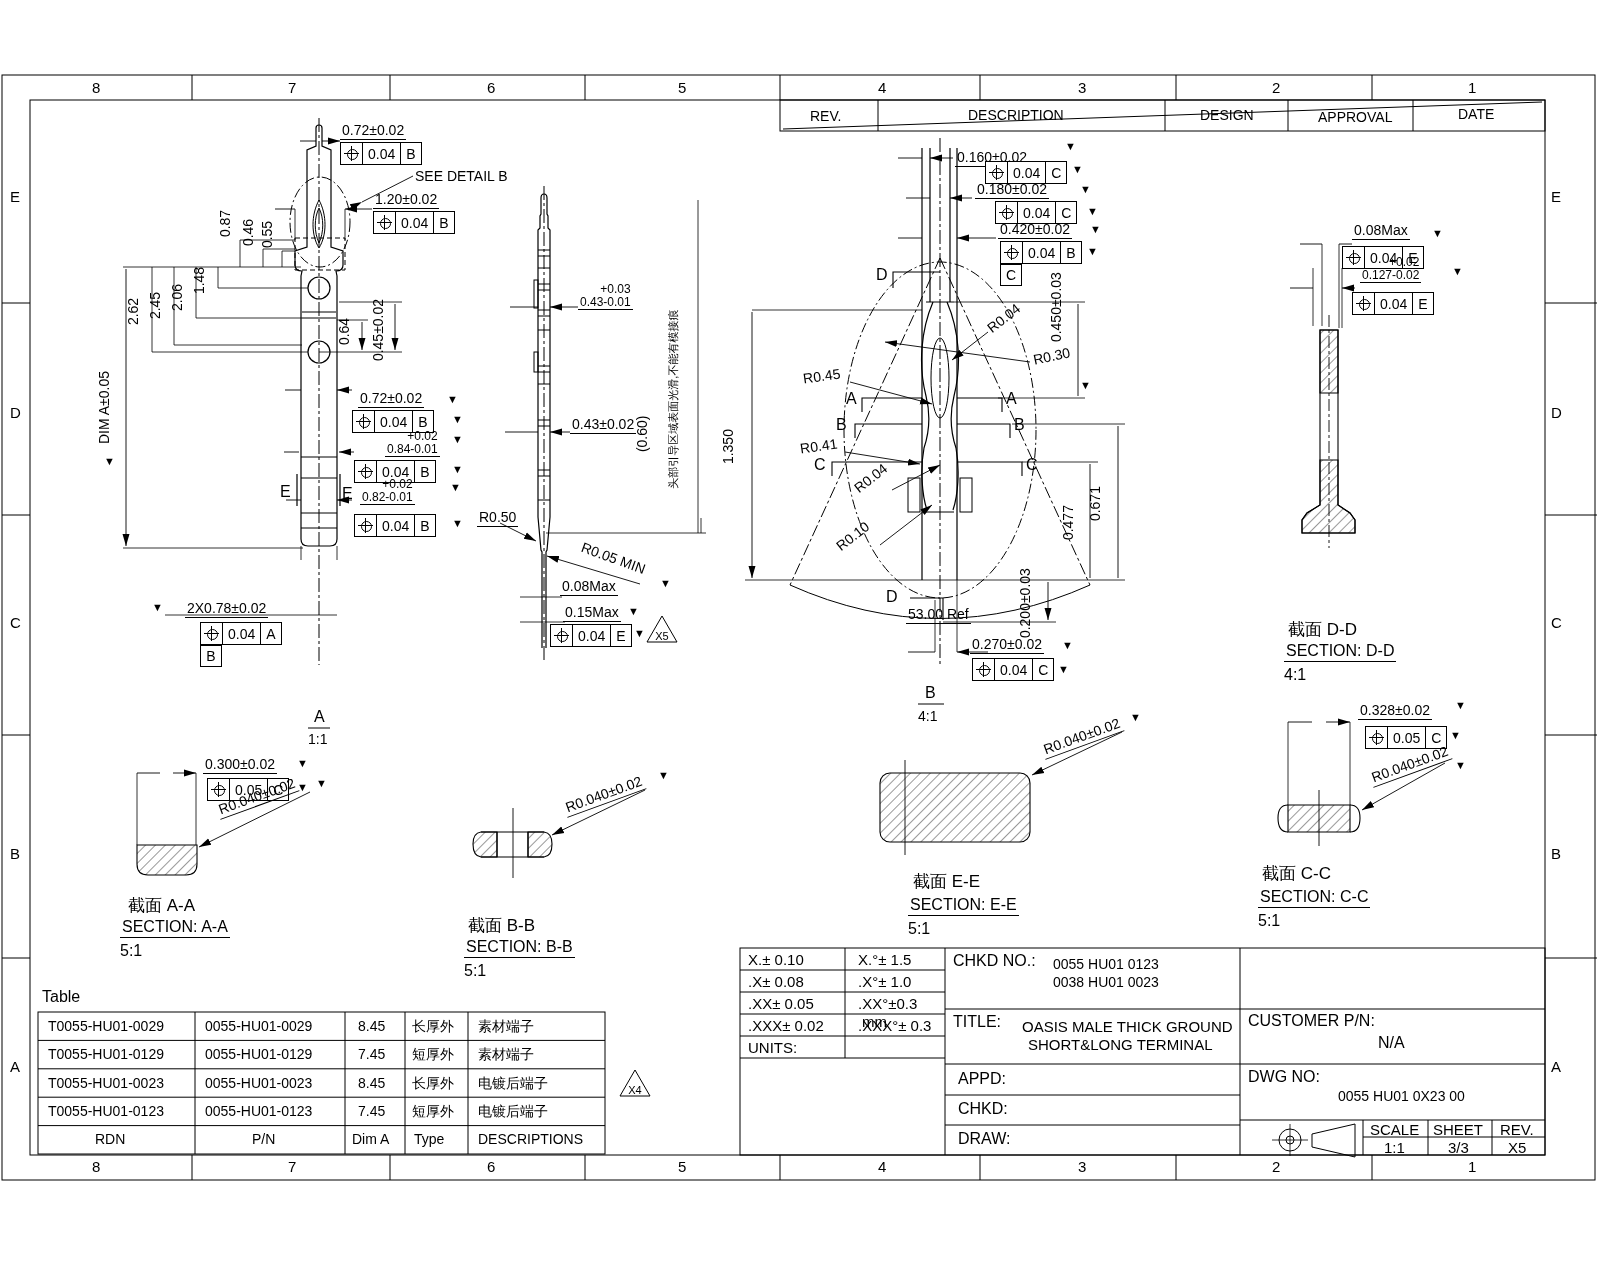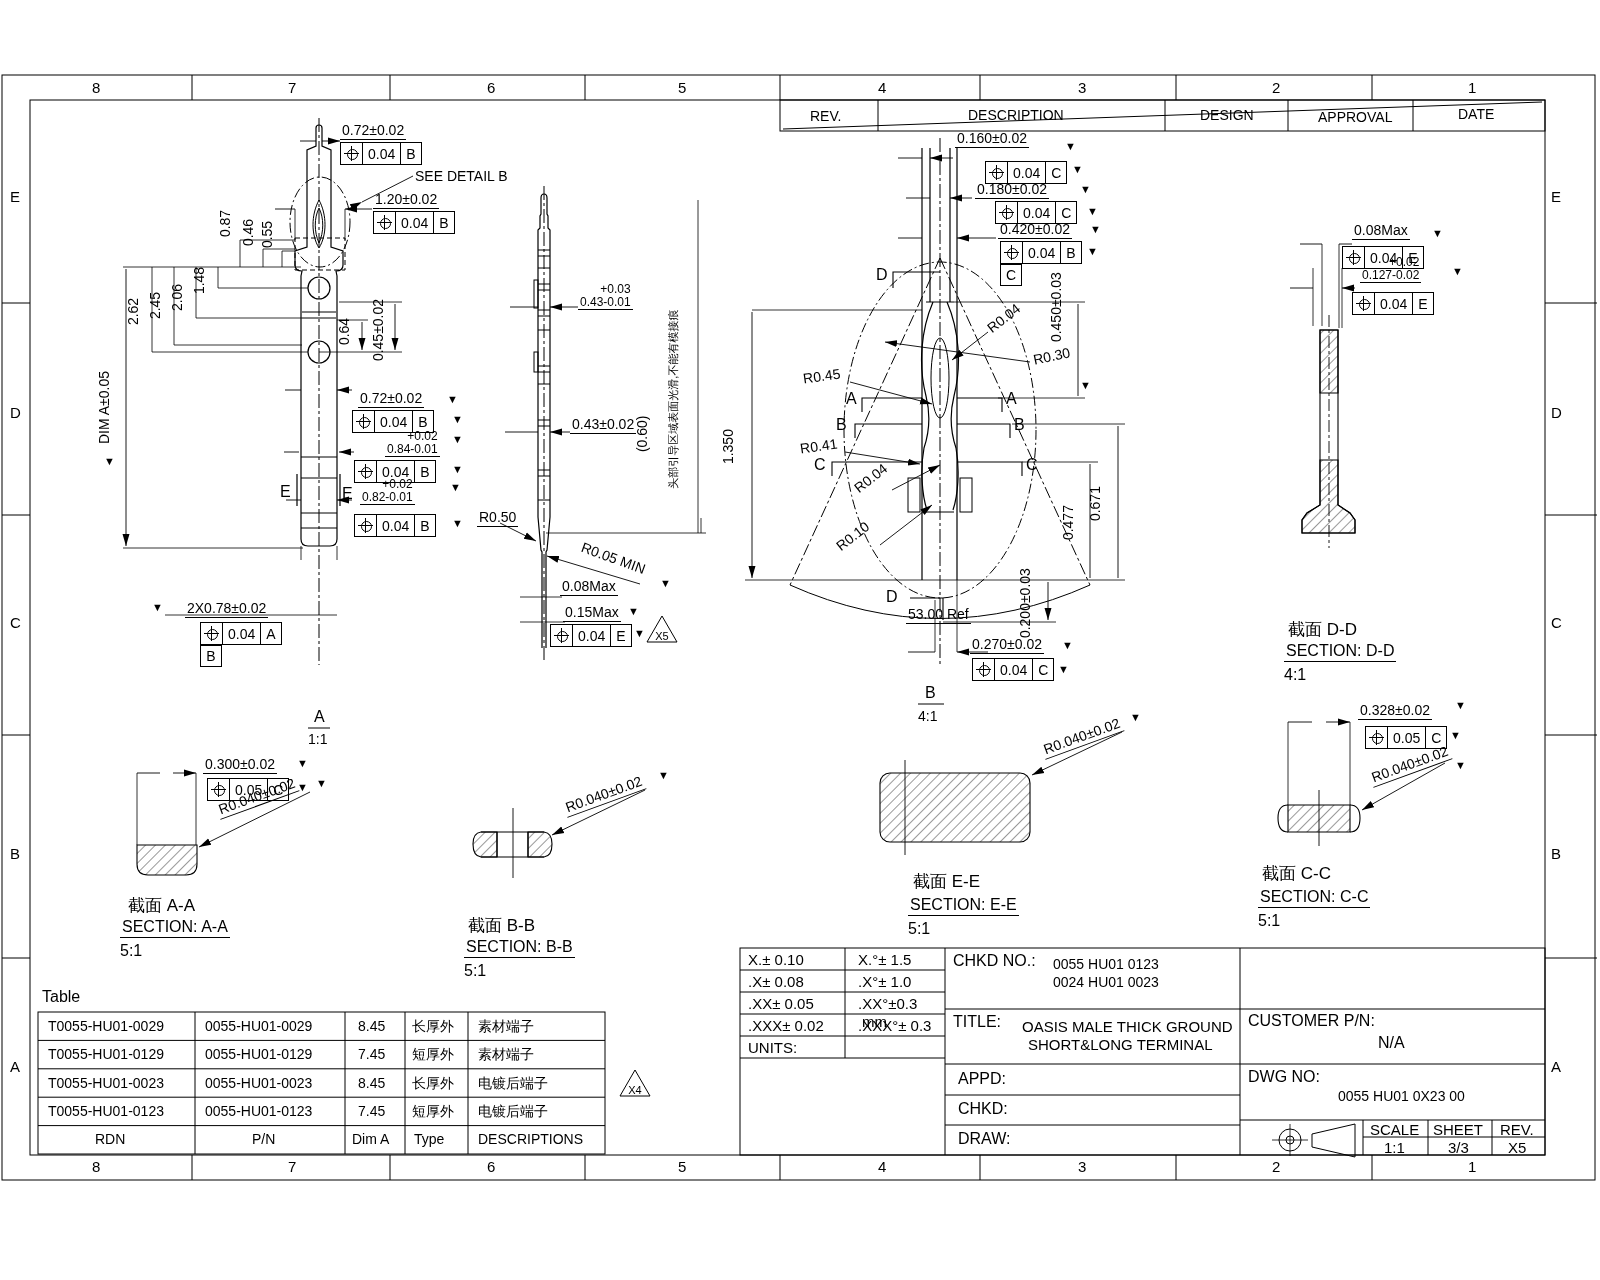--- a/index.html
+++ b/index.html
@@ -324,21 +324,21 @@
         <span class="fc">0.04</span>
         <span class="fc">E</span>
       </div>
 <span class="tri" style="left:660px;top:578px">▼</span>
 <span class="tri" style="left:628px;top:606px">▼</span>
 <span class="tri" style="left:634px;top:628px">▼</span>
 <div class="flag" style="left:645px;top:614px"><svg width="34" height="30">
           <path d="M17,2 L32,28 L2,28 Z" fill="none" stroke="#000"></path>
         </svg><span class="flag-t">X5</span></div>
 
-<span class="t u" style="left:955px;top:130px">0.160±0.02</span>
+<span class="t u" style="left:955px;top:149px">0.160±0.02</span>
 <div class="fcf" style="left:985px;top:161px">
         <span class="fc">
           <i class="pos"></i>
         </span>
         <span class="fc">0.04</span>
         <span class="fc">C</span>
       </div>
 <span class="t u" style="left:975px;top:181px">0.180±0.02</span>
 <div class="fcf" style="left:995px;top:201px">
         <span class="fc">
@@ -500,21 +500,21 @@
 <span class="t z" style="left:748px;top:973px">.X± 0.08</span>
 <span class="t z" style="left:858px;top:973px">.X°± 1.0</span>
 <span class="t z" style="left:748px;top:995px">.XX± 0.05</span>
 <span class="t z" style="left:858px;top:995px">.XX°±0.3</span>
 <span class="t z" style="left:748px;top:1017px">.XXX± 0.02</span>
 <span class="t z" style="left:858px;top:1017px">.XXX°± 0.3</span>
 <span class="t z" style="left:748px;top:1039px">UNITS:</span>
 <span class="t z" style="left:862px;top:1013px">mm</span>
 <span class="t cap" style="left:953px;top:952px">CHKD NO.:</span>
 <span class="t" style="left:1053px;top:956px">0055 HU01 0123</span>
-<span class="t" style="left:1053px;top:974px">0024 HU01 0023</span>
+<span class="t" style="left:1053px;top:974px">0038 HU01 0023</span>
 <span class="t cap" style="left:953px;top:1013px">TITLE:</span>
 <span class="t z" style="left:1022px;top:1018px">OASIS MALE THICK GROUND</span>
 <span class="t z" style="left:1028px;top:1036px">SHORT&amp;LONG TERMINAL</span>
 <span class="t cap" style="left:1248px;top:1012px">CUSTOMER P/N:</span>
 <span class="t cap" style="left:1378px;top:1034px">N/A</span>
 <span class="t cap" style="left:1248px;top:1068px">DWG NO:</span>
 <span class="t" style="left:1338px;top:1088px">0055 HU01 0X23 00</span>
 <span class="t cap" style="left:958px;top:1070px">APPD:</span>
 <span class="t cap" style="left:958px;top:1100px">CHKD:</span>
 <span class="t cap" style="left:958px;top:1130px">DRAW:</span>

